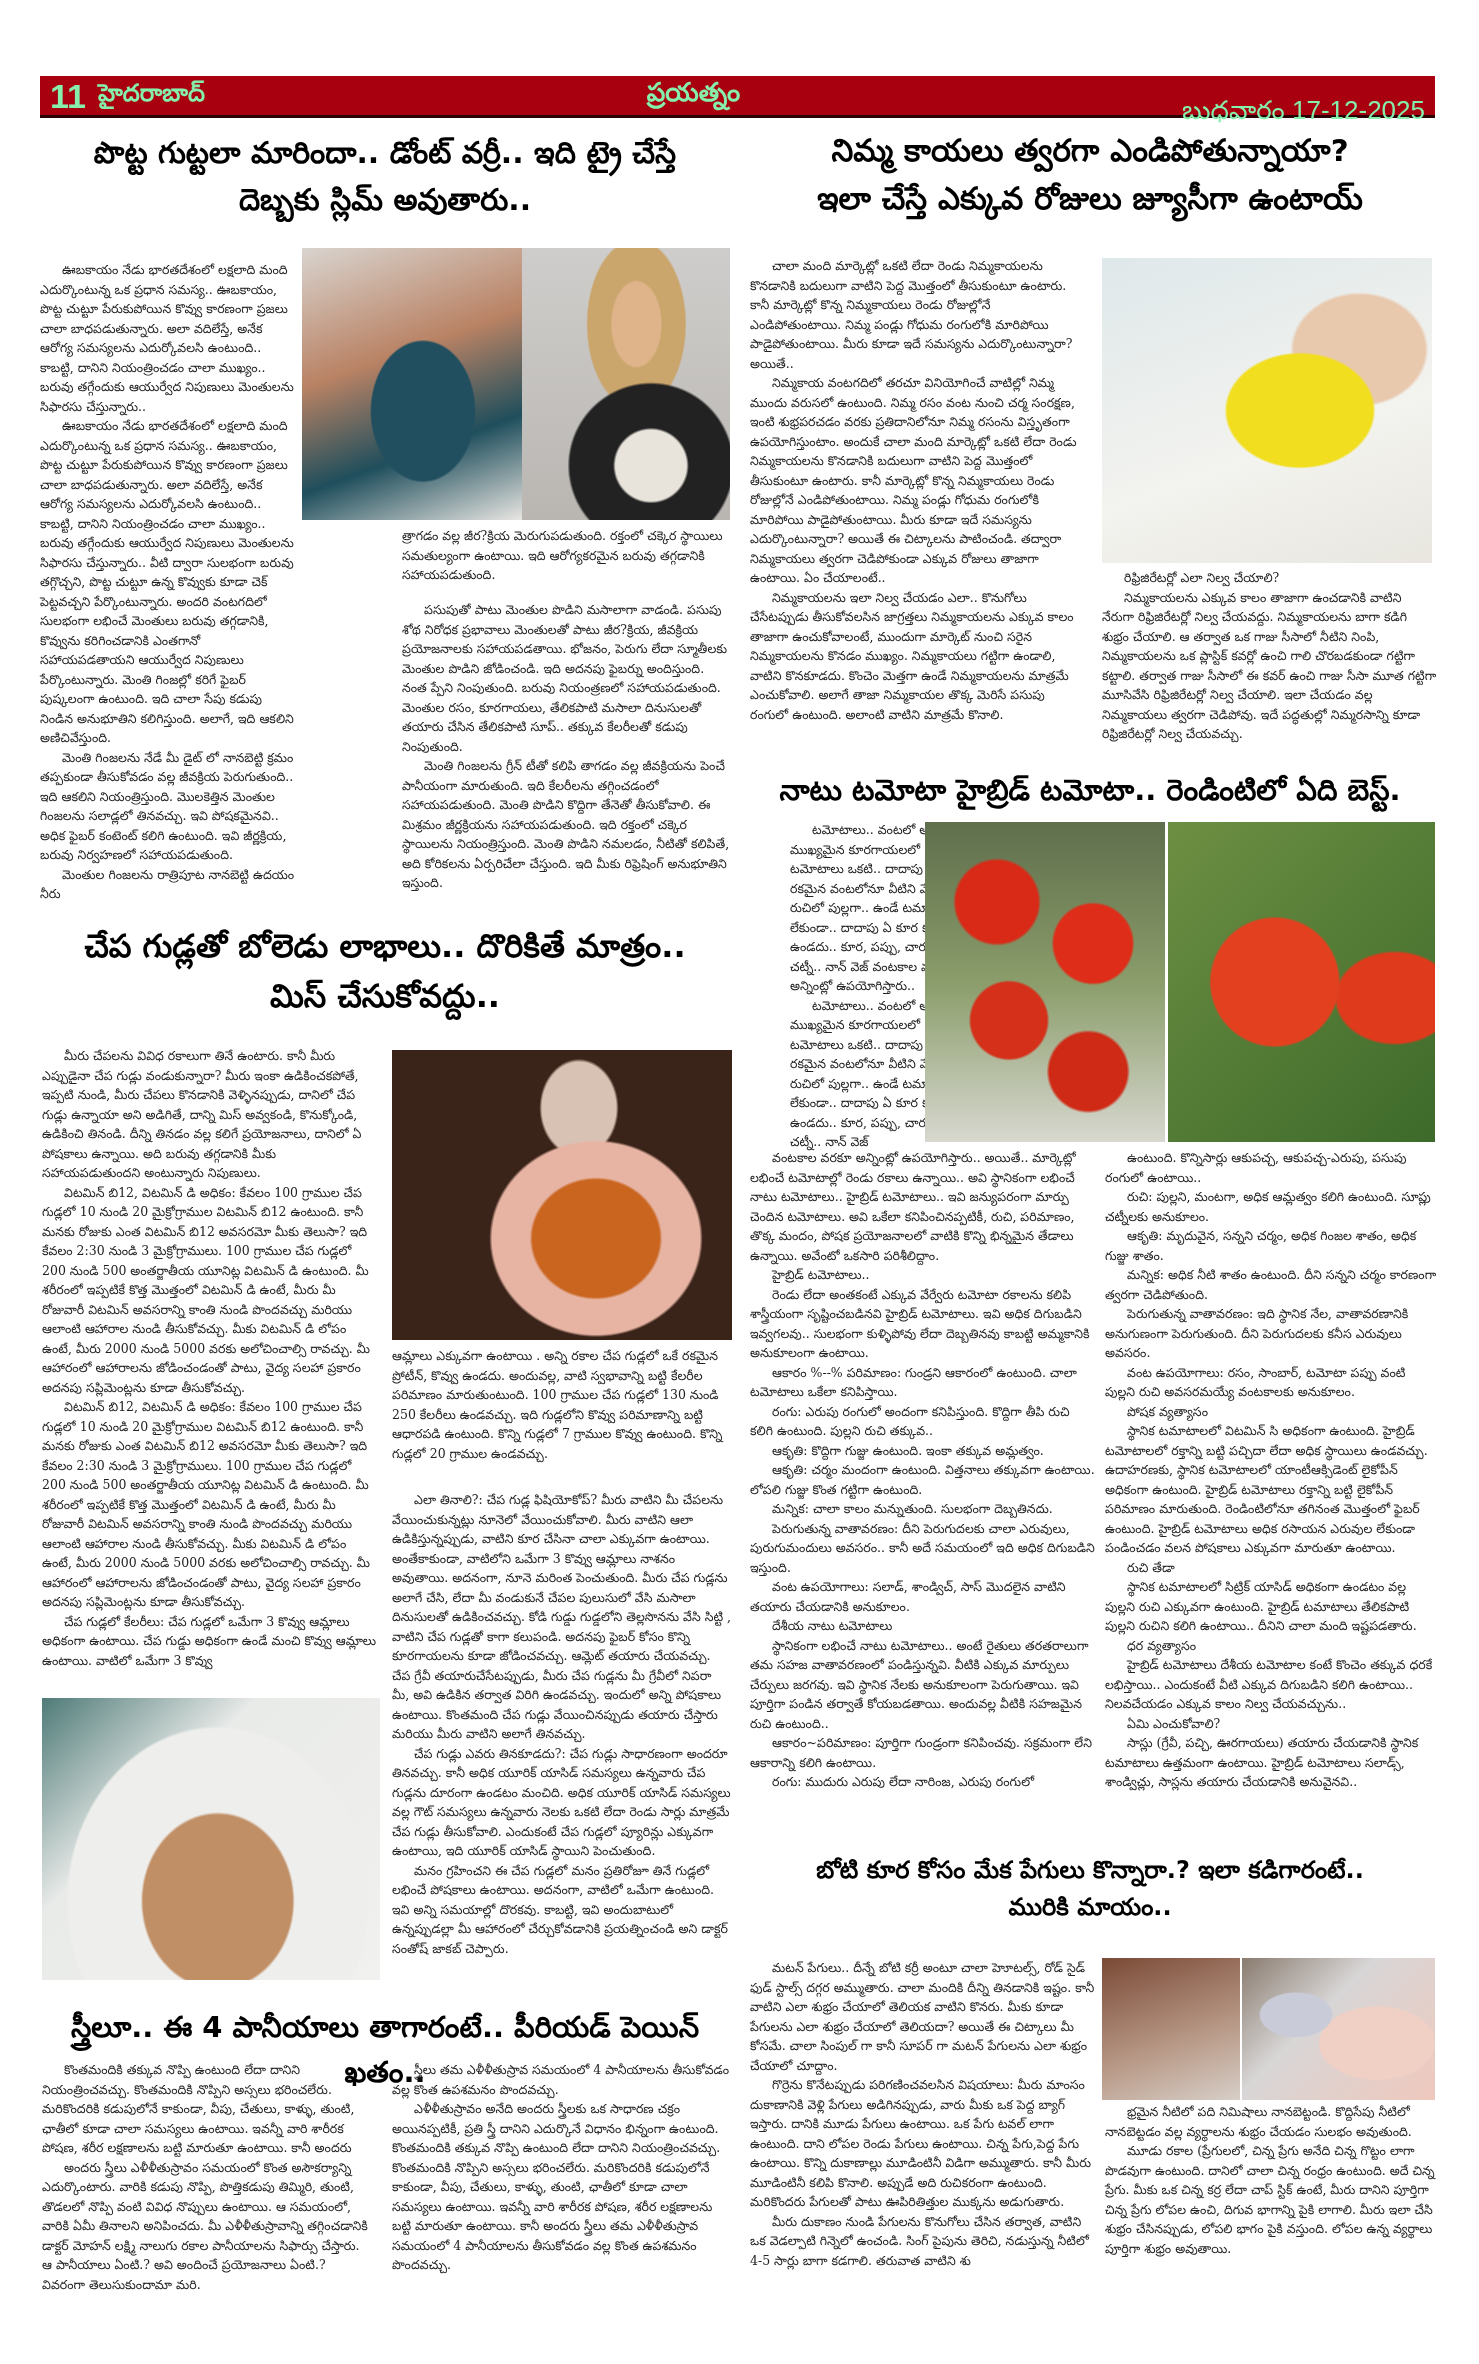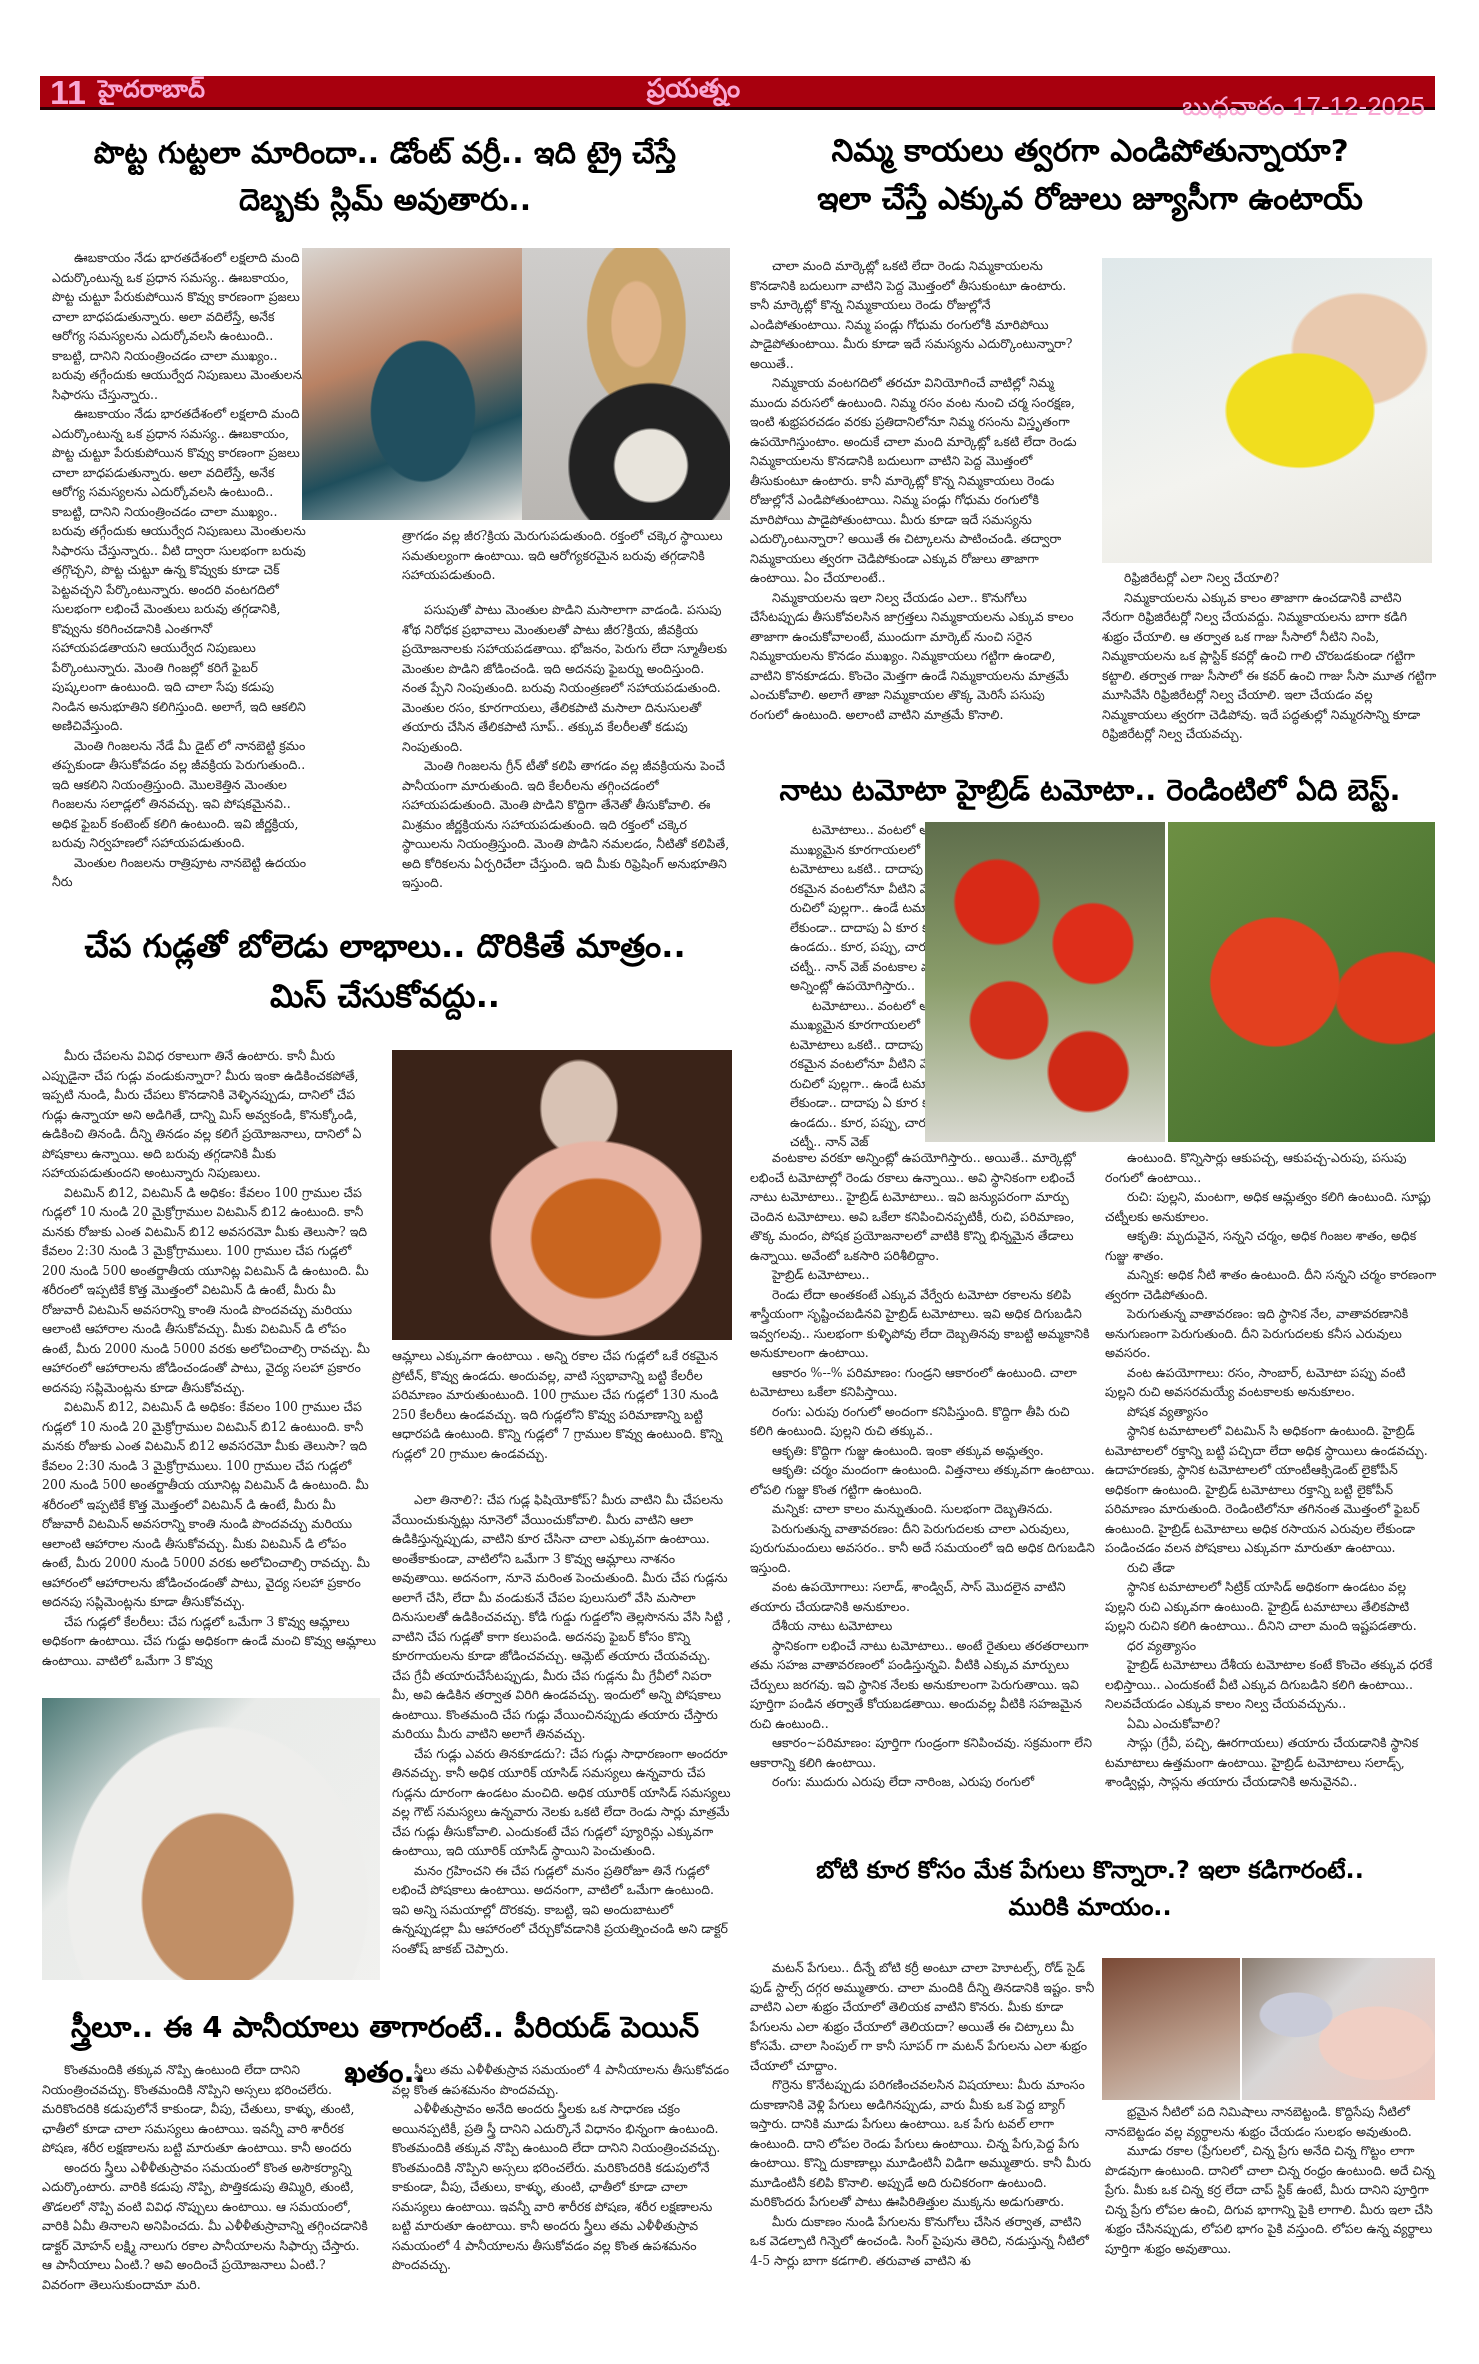--- a/index.html
+++ b/index.html
@@ -1,22 +1,22 @@
 <!DOCTYPE html>
 <html><head>
 <meta charset="utf-8">
 <style>
   * { box-sizing: border-box; margin: 0; padding: 0; }
   html, body { width: 1479px; height: 2364px; background: #ffffff; overflow: hidden; }
   body { position: relative; font-family: "DejaVu Sans", sans-serif; color: #1a1a1a; }
   .abs { position: absolute; }
   .masthead {
-    left: 40px; top: 76px; width: 1395px; height: 34px;
+    left: 40px; top: 76px; width: 1395px; height: 42px;
     background: #a8000e; border-bottom: 3px solid #2a0004;
-    color: #f9a8d4; display: flex; align-items: center; justify-content: space-between;
+    color: #86efac; display: flex; align-items: center; justify-content: space-between;
     padding: 0 10px;
   }
   .mh-left { display: flex; align-items: center; gap: 12px; }
   .mh-page { font-family: "Liberation Sans", sans-serif; font-weight: 700; font-size: 34px; line-height: 1; }
   .mh-city { font-family: "Liberation Sans", sans-serif; font-weight: 700; font-size: 24px; }
   .mh-brand { font-family: "Liberation Sans", sans-serif; font-weight: 700; font-size: 26px; }
   .mh-date { font-family: "Liberation Sans", sans-serif; font-weight: 400; font-size: 26px; margin-top: 35px; }
   .headline {
     font-family: "DejaVu Sans", sans-serif; font-weight: 700; color: #000000;
     text-align: center; line-height: 1.55;
@@ -39,21 +39,21 @@
     <span class="mh-city">హైదరాబాద్</span>
   </div>
   <span class="mh-brand">ప్రయత్నం</span>
   <span class="mh-date">బుధవారం 17-12-2025</span>
 </div>
 
 <div class="abs headline" style="left:40px; top:130px; width:690px; font-size:30px;">
   <div>పొట్ట గుట్టలా మారిందా.. డోంట్ వర్రీ.. ఇది ట్రై చేస్తే</div>
   <div>దెబ్బకు స్లిమ్ అవుతారు..</div>
 </div>
-<div class="abs body-text" style="left:40px; top:248px; width:255px;margin-left:12px;">
+<div class="abs body-text" style="left:40px; top:260px; width:255px;">
   <p>ఊబకాయం నేడు భారతదేశంలో లక్షలాది మంది ఎదుర్కొంటున్న ఒక ప్రధాన సమస్య.. ఊబకాయం, పొట్ట చుట్టూ పేరుకుపోయిన కొవ్వు కారణంగా ప్రజలు చాలా బాధపడుతున్నారు. అలా వదిలేస్తే, అనేక ఆరోగ్య సమస్యలను ఎదుర్కోవలసి ఉంటుంది.. కాబట్టి, దానిని నియంత్రించడం చాలా ముఖ్యం.. బరువు తగ్గేందుకు ఆయుర్వేద నిపుణులు మెంతులను సిఫారసు చేస్తున్నారు..</p>
   <p>ఊబకాయం నేడు భారతదేశంలో లక్షలాది మంది ఎదుర్కొంటున్న ఒక ప్రధాన సమస్య.. ఊబకాయం, పొట్ట చుట్టూ పేరుకుపోయిన కొవ్వు కారణంగా ప్రజలు చాలా బాధపడుతున్నారు. అలా వదిలేస్తే, అనేక ఆరోగ్య సమస్యలను ఎదుర్కోవలసి ఉంటుంది.. కాబట్టి, దానిని నియంత్రించడం చాలా ముఖ్యం.. బరువు తగ్గేందుకు ఆయుర్వేద నిపుణులు మెంతులను సిఫారసు చేస్తున్నారు.. వీటి ద్వారా సులభంగా బరువు తగ్గొచ్చని, పొట్ట చుట్టూ ఉన్న కొవ్వుకు కూడా చెక్ పెట్టవచ్చని పేర్కొంటున్నారు. అందరి వంటగదిలో సులభంగా లభించే మెంతులు బరువు తగ్గడానికి, కొవ్వును కరిగించడానికి ఎంతగానో సహాయపడతాయని ఆయుర్వేద నిపుణులు పేర్కొంటున్నారు. మెంతి గింజల్లో కరిగే ఫైబర్ పుష్కలంగా ఉంటుంది. ఇది చాలా సేపు కడుపు నిండిన అనుభూతిని కలిగిస్తుంది. అలాగే, ఇది ఆకలిని అణిచివేస్తుంది.</p>
   <p>మెంతి గింజలను నేడే మీ డైట్ లో నానబెట్టి క్రమం తప్పకుండా తీసుకోవడం వల్ల జీవక్రియ పెరుగుతుంది.. ఇది ఆకలిని నియంత్రిస్తుంది. మొలకెత్తిన మెంతుల గింజలను సలాడ్లలో తినవచ్చు. ఇవి పోషకమైనవి.. అధిక ఫైబర్ కంటెంట్ కలిగి ఉంటుంది. ఇవి జీర్ణక్రియ, బరువు నిర్వహణలో సహాయపడుతుంది.</p>
   <p>మెంతుల గింజలను రాత్రిపూట నానబెట్టి ఉదయం నీరు</p>
 </div>
 <div class="abs photo" style="left:302px; top:248px; width:220px; height:272px; background:linear-gradient(160deg,#d9d4cf 0%,#b98264 40%,#1f4e5c 70%,#e8e6e2 100%);">
   <div class="shade" style="background:radial-gradient(ellipse at 55% 60%,#214f5f 0 30%,transparent 31%);"></div>
 </div>
 <div class="abs photo" style="left:522px; top:248px; width:208px; height:272px; background:linear-gradient(180deg,#cfcdcb 0%,#b9b6b2 100%);">
   <div class="shade" style="background:radial-gradient(circle at 62% 80%,#e8e4dc 0 14%,#222 15% 32%,transparent 33%), radial-gradient(ellipse at 55% 28%,#e0b48a 0 15%,#caa56c 16% 30%,transparent 31%);"></div>

